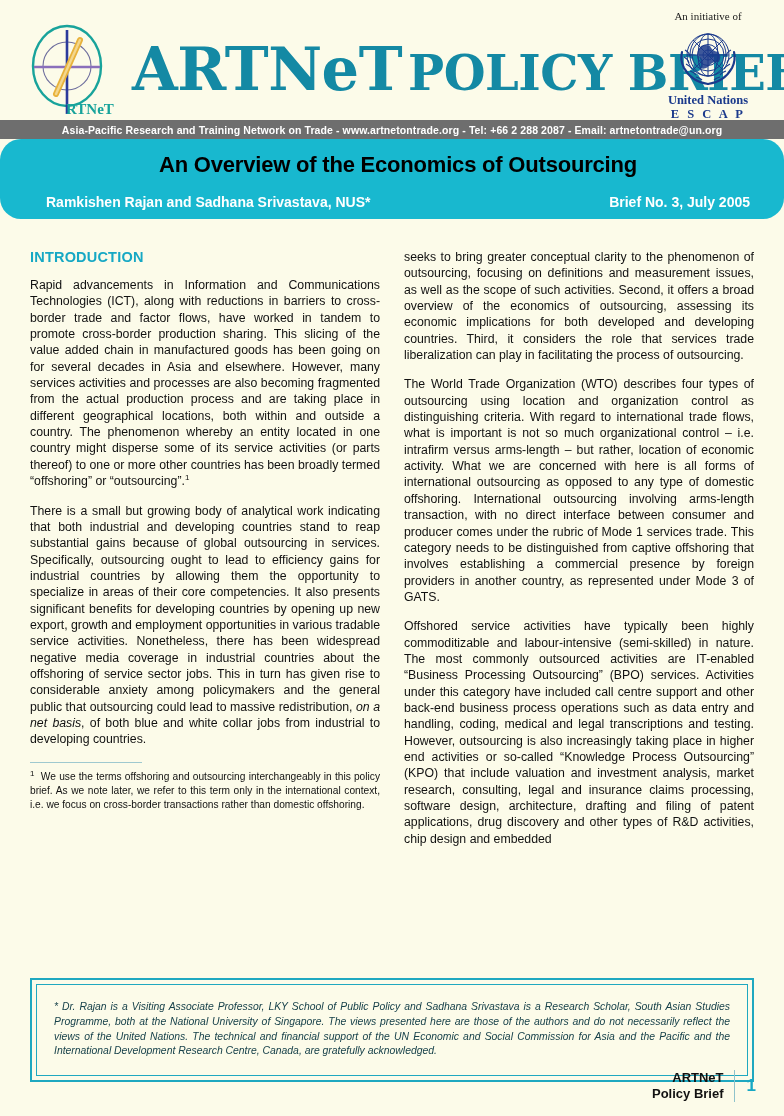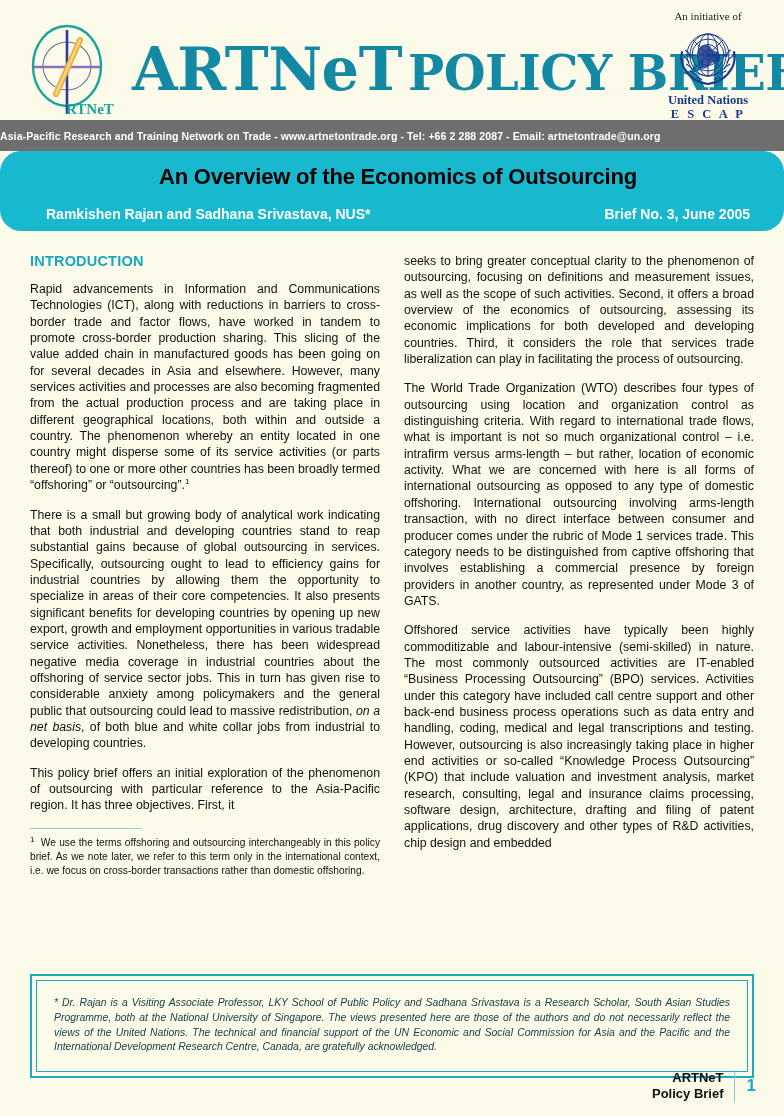--- a/index.html
+++ b/index.html
@@ -81,24 +81,24 @@
     font-family: "Liberation Serif", serif;
     font-weight: bold;
     font-size: 12.5px;
     color: #1b3a8c;
     letter-spacing: 2.5px;
   }
 
   
   .contact-strip {
     background: #6e6e6e;
-    height: 31px;
+    height: 19px;
     display: flex;
     align-items: center;
-    justify-content: flex-start;
+    justify-content: center;
     color: #ffffff;
     font-size: 10.5px;
     font-weight: bold;
     letter-spacing: 0.1px;
     white-space: nowrap;
     overflow: hidden;
   }
 
   
   .title-band {
@@ -120,25 +120,26 @@
     display: flex;
     justify-content: space-between;
     align-items: baseline;
     color: #ffffff;
     font-size: 14px;
     font-weight: bold;
   }
 
   
   .content {
-    padding: 22px 30px 0 30px;
+    padding: 14px 30px 0 30px;
     display: flex;
     gap: 24px;
     height: 735px;
     box-sizing: border-box;
+    margin-top: 16px;
   }
   .col {
     width: 352px;
     position: relative;
   }
   .section-head {
     color: #16a8c4;
     font-size: 14.5px;
     font-weight: bold;
     letter-spacing: 0.2px;
@@ -286,34 +287,33 @@
 </div>
 
 <div class="contact-strip">
   <span>Asia-Pacific Research and Training Network on Trade - www.artnetontrade.org - Tel: +66 2 288 2087 - Email: artnetontrade@un.org</span>
 </div>
 
 <div class="title-band">
   <h1 class="doc-title">An Overview of the Economics of Outsourcing</h1>
   <div class="byline-row">
     <span>Ramkishen Rajan and Sadhana Srivastava, NUS*</span>
-    <span>Brief No. 3, June 2005</span>
+    <span>Brief No. 3, July 2005</span>
   </div>
 </div>
 
 <div class="content">
 
   <div class="col">
     <h2 class="section-head">INTRODUCTION</h2>
 
     <p class="body"><span>Rapid advancements in Information and Communications Technologies (ICT), along with reductions in barriers to cross-border trade and factor flows, have worked in tandem to promote cross-border production sharing.  This slicing of the value added chain in manufactured goods has been going on for several decades in Asia and elsewhere.  However, many services activities and processes are also becoming fragmented from the actual production process and are taking place in different geographical locations, both within and outside a country.  The phenomenon whereby an entity located in one country might disperse some of its service activities (or parts thereof) to one or more other countries has been broadly termed “offshoring” or “outsourcing”.</span><sup class="fn">1</sup></p>
 
     <p class="body"><span>There is a small but growing body of analytical work indicating that both industrial and developing countries stand to reap substantial gains because of global outsourcing in services.  Specifically, outsourcing ought to lead to efficiency gains for industrial countries by allowing them the opportunity to specialize in areas of their core competencies.  It also presents significant benefits for developing countries by opening up new export, growth and employment opportunities in various tradable service activities.  Nonetheless, there has been widespread negative media coverage in industrial countries about the offshoring of service sector jobs.  This in turn has given rise to considerable anxiety among policymakers and the general public that outsourcing could lead to massive redistribution, </span><span class="it">on a net basis</span><span>, of both blue and white collar jobs from industrial to developing countries.</span></p>
 
-    <p class="body">This policy brief offers an initial exploration of the phenomenon of outsourcing with particular reference to the Asia-Pacific region.  It has three objectives.  First, it</p>
 
     <div class="footnote-wrap">
       <div class="footnote-rule"></div>
       <p class="footnote"><sup class="fn">1</sup>&nbsp; <span>We use the terms offshoring and outsourcing interchangeably in this policy brief.  As we note later, we refer to this term only in the international context, i.e. we focus on cross-border transactions rather than domestic offshoring.</span></p>
     </div>
   </div>
 
   <div class="col">
     <p class="body">seeks to bring greater conceptual clarity to the phenomenon of outsourcing, focusing on definitions and measurement issues, as well as the scope of such activities.  Second, it offers a broad overview of the economics of outsourcing, assessing its economic implications for both developed and developing countries.  Third, it considers the role that services trade liberalization can play in facilitating the process of outsourcing.</p>
 

